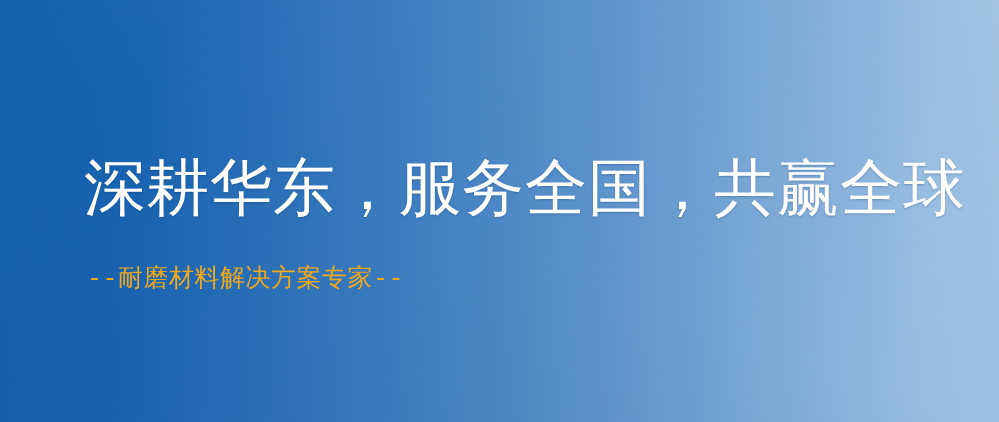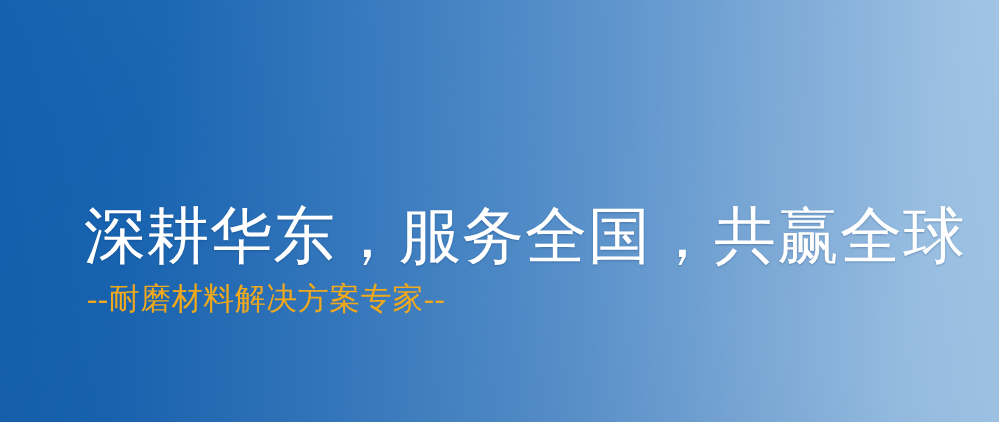--- a/index.html
+++ b/index.html
@@ -40,33 +40,32 @@
     left: 84px;
     top: 155px;
     font-size: 62px;
     line-height: 1.05;
     color: #ffffff;
     white-space: nowrap;
     letter-spacing: 1px;
     font-family: "DejaVu Serif", "Liberation Serif", serif;
     text-shadow: 0 1px 2px rgba(10,50,100,0.30);
     z-index: 3;
-    margin-top: 48px;
   }
 
   .subtitle {
     position: absolute;
     left: 87px;
-    top: 282px;
-    font-size: 31px;
+    top: 266px;
+    font-size: 25px;
     line-height: 1.1;
     color: #f0a81c;
     white-space: nowrap;
     letter-spacing: 0.5px;
-    font-family: Liberation Serif, serif;
+    font-family: Liberation Mono, monospace;
     z-index: 3;
   }
 
   
   .logo {
     position: absolute;
     left: 748px;
     top: 296px;
     width: 251px;
     height: 126px;

